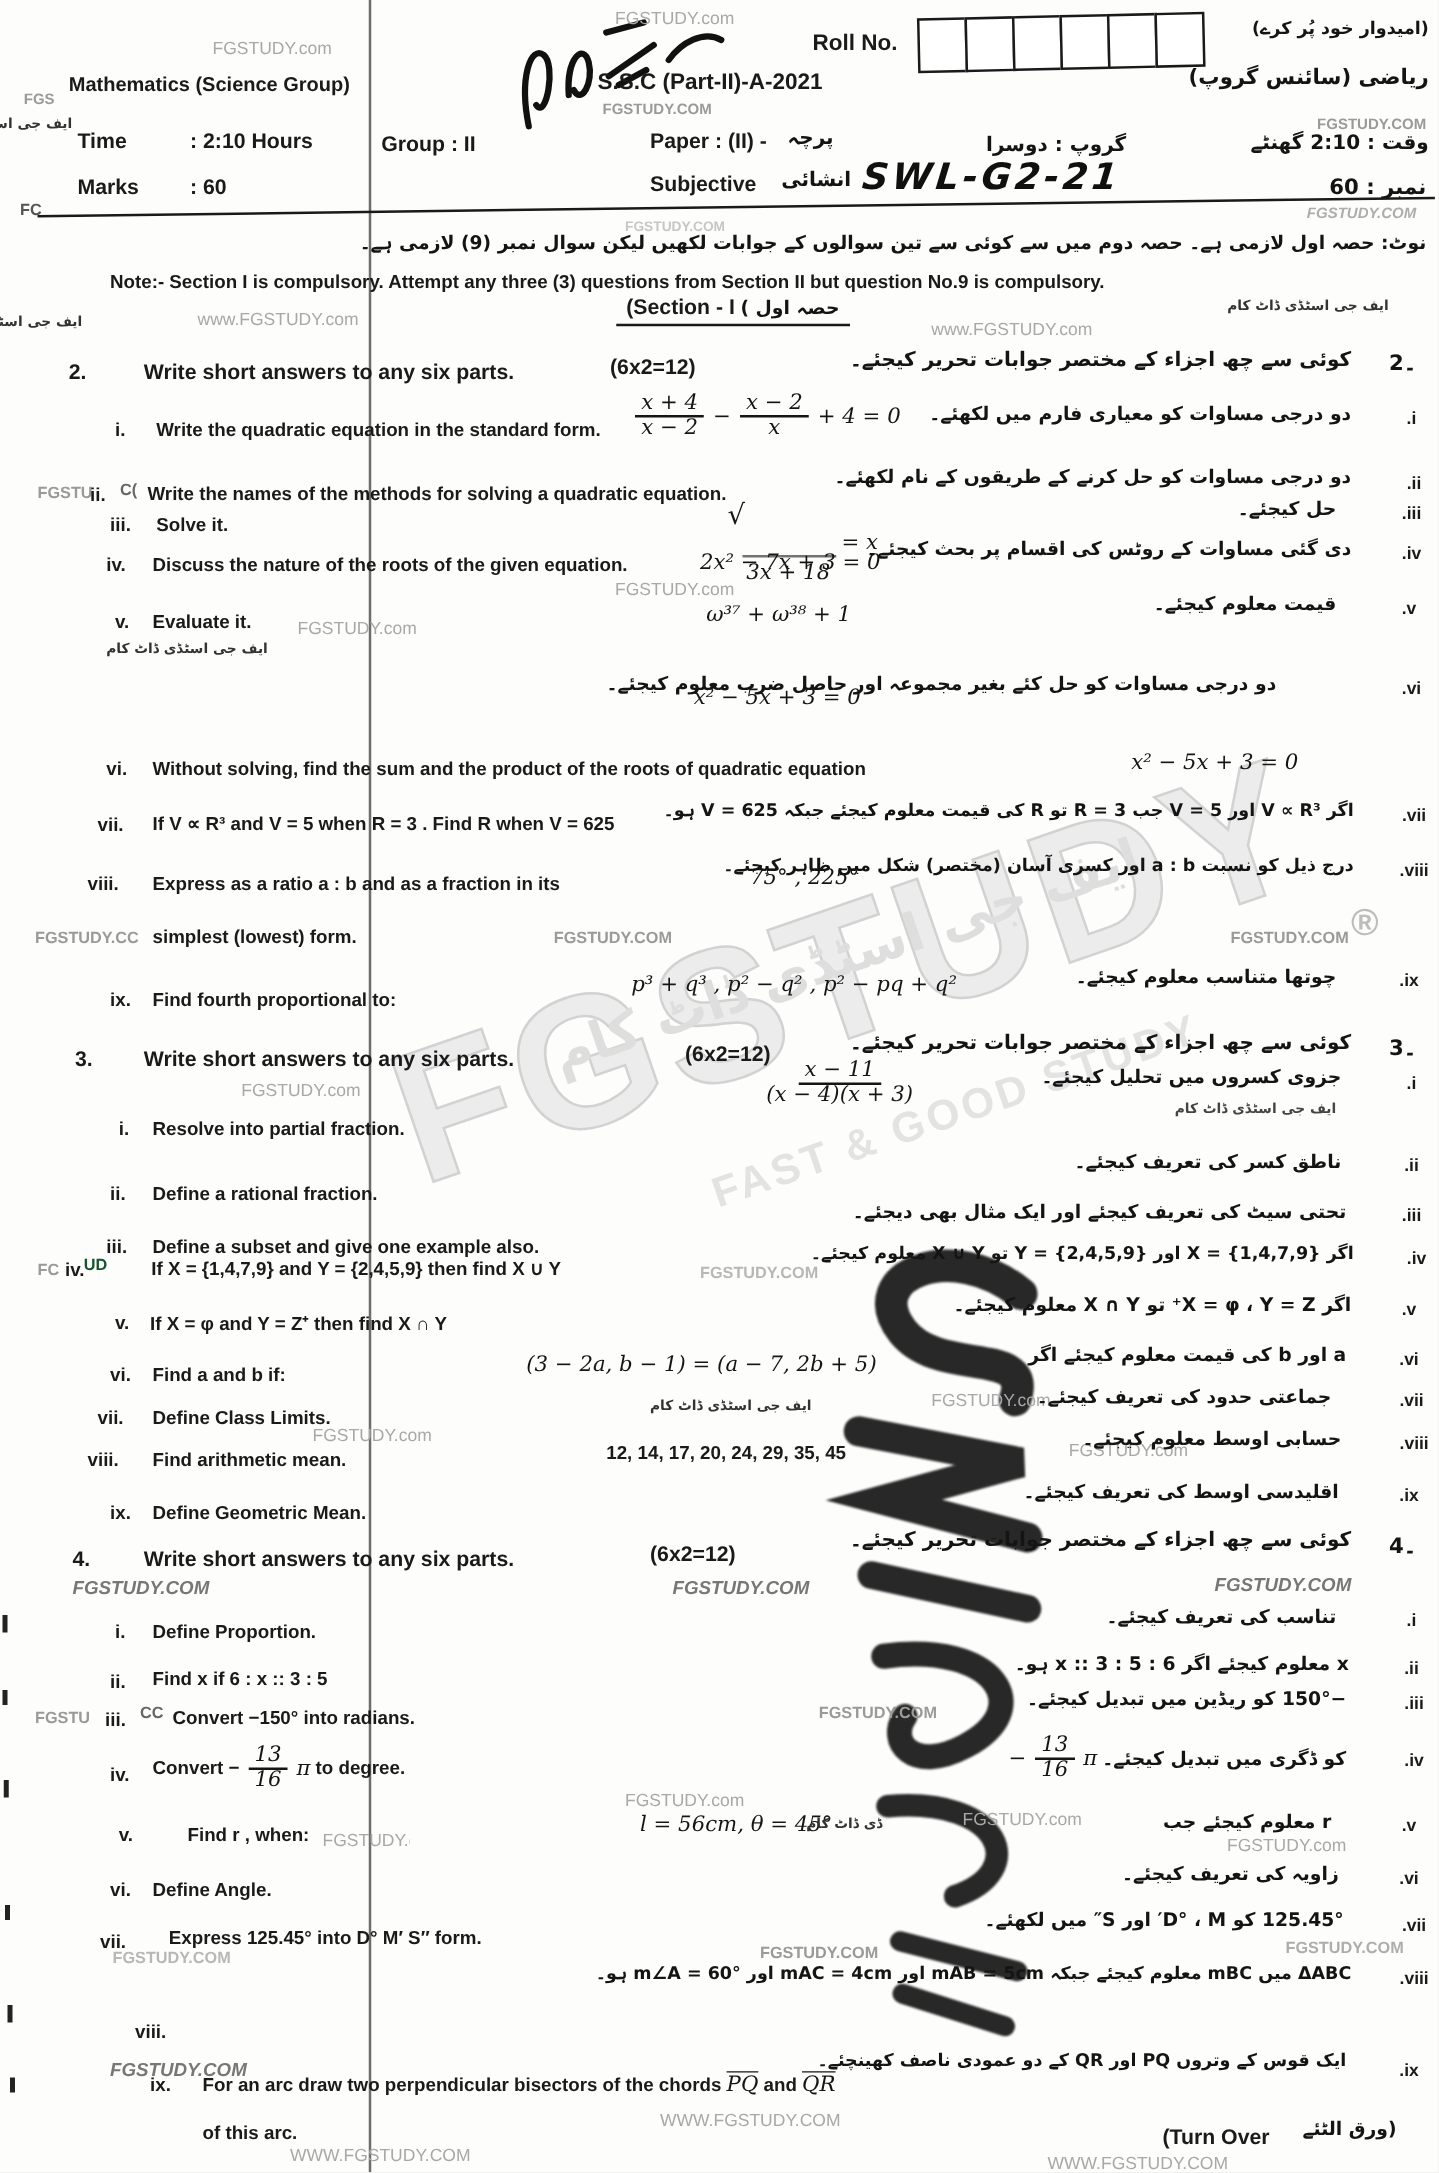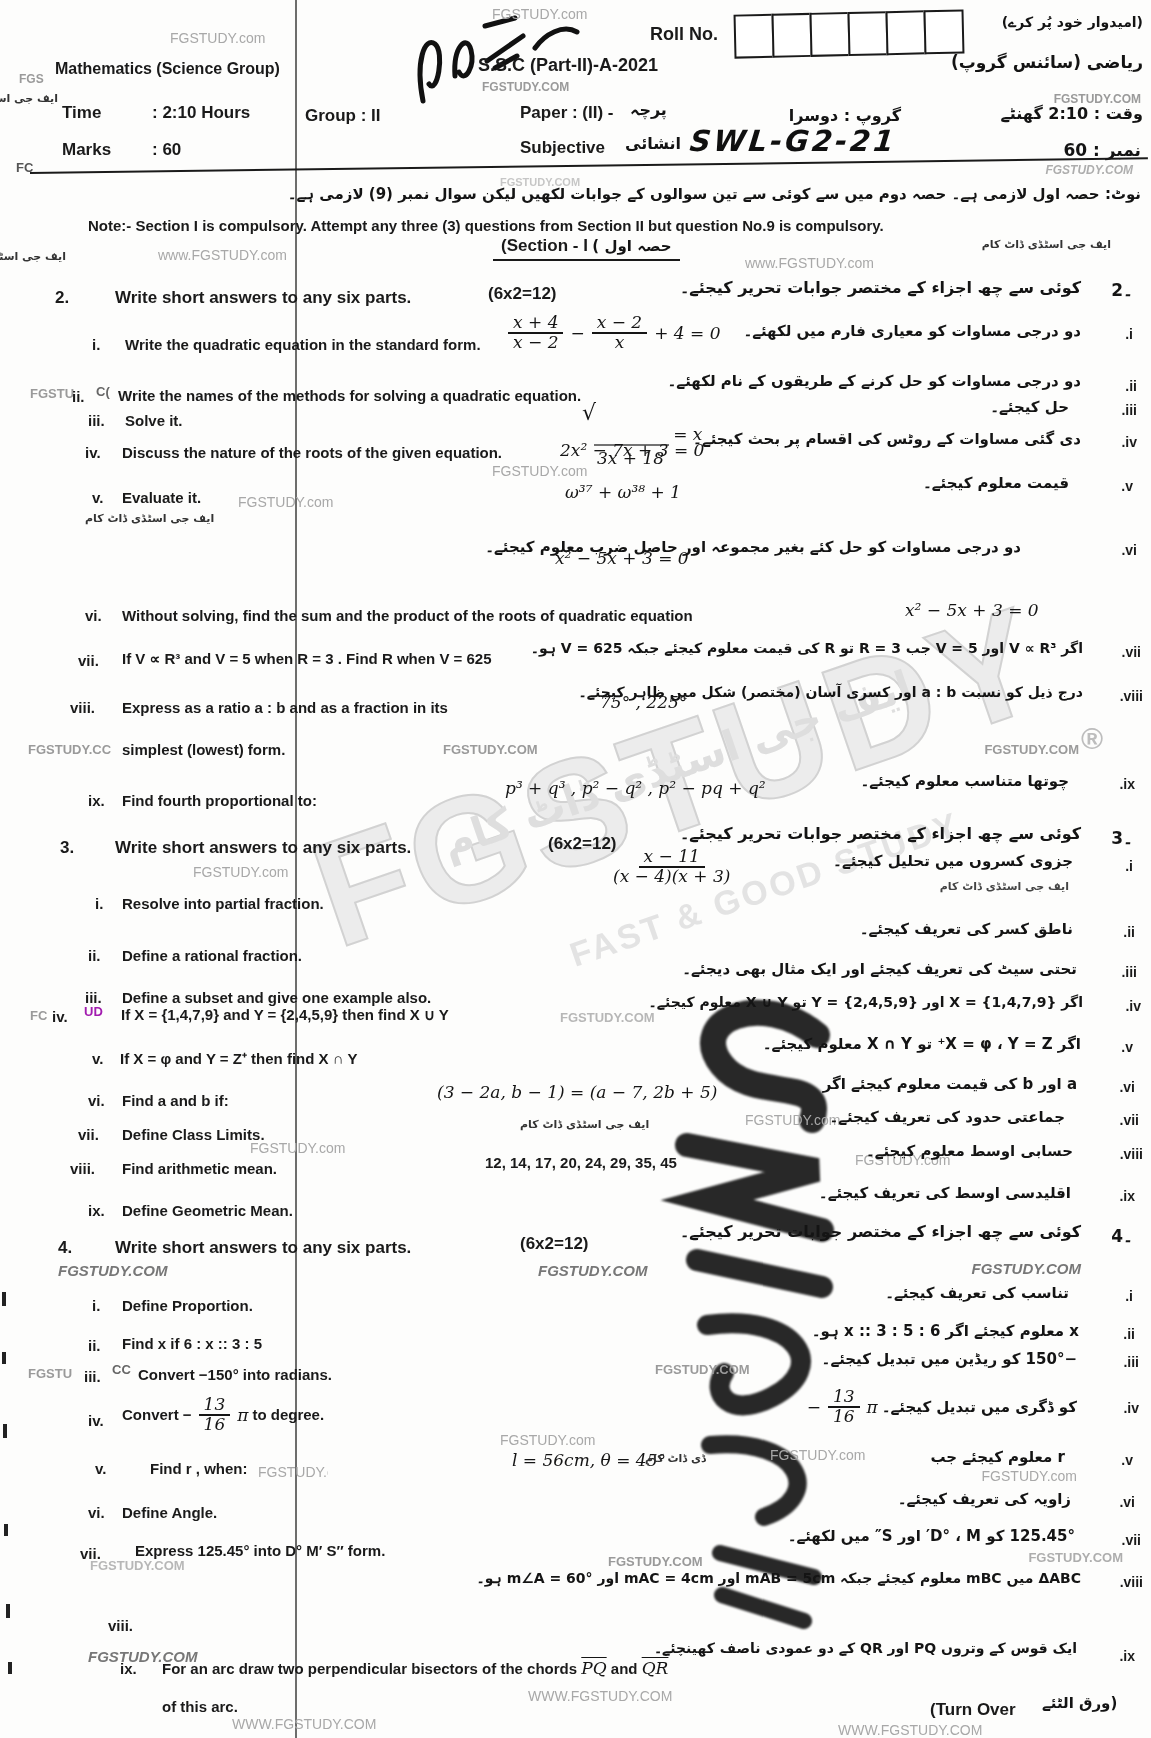--- a/index.html
+++ b/index.html
@@ -238,34 +238,34 @@
   <div class="abs u" style="right:78px;top:920px;">ناطق کسر کی تعریف کیجئے۔</div>
   <span class="abs rr" style="right:16px;top:924px;">.ii</span>
 
   <span class="abs e" style="left:85px;top:989px;">iii.</span>
   <span class="abs e" style="left:122px;top:989px;">Define a subset and give one example also.</span>
   <div class="abs u" style="right:74px;top:960px;">تحتی سیٹ کی تعریف کیجئے اور ایک مثال بھی دیجئے۔</div>
   <span class="abs rr" style="right:14px;top:964px;">.iii</span>
 
   <span class="abs w" style="left:30px;top:1008px;">FC</span>
   <span class="abs e" style="left:52px;top:1008px;">iv.</span>
-  <span class="abs w" style="left:84px;top:1004px;color:#a21caf;">UD</span>
+  <span class="abs w" style="left:67px;top:1004px;color:#14532d;">UD</span>
   <span class="abs e" style="left:108px;top:1006px;margin-left:13px;">If X = {1,4,7,9} and Y = {2,4,5,9} then find X ∪ Y</span>
   <span class="abs w" style="left:560px;top:1010px;opacity:.7;">FGSTUDY.COM</span>
   <div class="abs u" style="right:68px;top:994px;font-size:14px;">اگر X = {1,4,7,9} اور Y = {2,4,5,9} تو X ∪ Y معلوم کیجئے۔</div>
   <span class="abs rr" style="right:10px;top:998px;">.iv</span>
 
   <span class="abs e" style="left:92px;top:1050px;">v.</span>
   <span class="abs e" style="left:120px;top:1048px;">If X = φ and Y = Z⁺ then find X ∩ Y</span>
   <div class="abs u" style="right:70px;top:1035px;">اگر X = φ ، Y = Z⁺ تو X ∩ Y معلوم کیجئے۔</div>
   <span class="abs rr" style="right:18px;top:1039px;">.v</span>
 
   <span class="abs e" style="left:88px;top:1092px;">vi.</span>
   <span class="abs e" style="left:122px;top:1092px;">Find a and b if:</span>
-  <span class="abs m" style="left:437px;top:1082px;">(3 − 2a, b − 1) = (a − 7, 2b + 5)</span>
+  <span class="abs m" style="left:421px;top:1082px;">(3 − 2a, b − 1) = (a − 7, 2b + 5)</span>
   <div class="abs u" style="right:74px;top:1075px;">a اور b کی قیمت معلوم کیجئے اگر</div>
   <span class="abs rr" style="right:16px;top:1079px;">.vi</span>
 
   <span class="abs e" style="left:78px;top:1126px;">vii.</span>
   <span class="abs e" style="left:122px;top:1126px;">Define Class Limits.</span>
   <span class="abs w wl" style="left:250px;top:1140px;">FGSTUDY.com</span>
   <span class="abs w wl" style="left:745px;top:1112px;">FGSTUDY.com</span>
   <div class="abs u usm" style="left:520px;top:1118px;color:#333;">ایف جی اسٹڈی ڈاٹ کام</div>
   <div class="abs u" style="right:86px;top:1108px;">جماعتی حدود کی تعریف کیجئے۔</div>
   <span class="abs rr" style="right:12px;top:1112px;">.vii</span>

